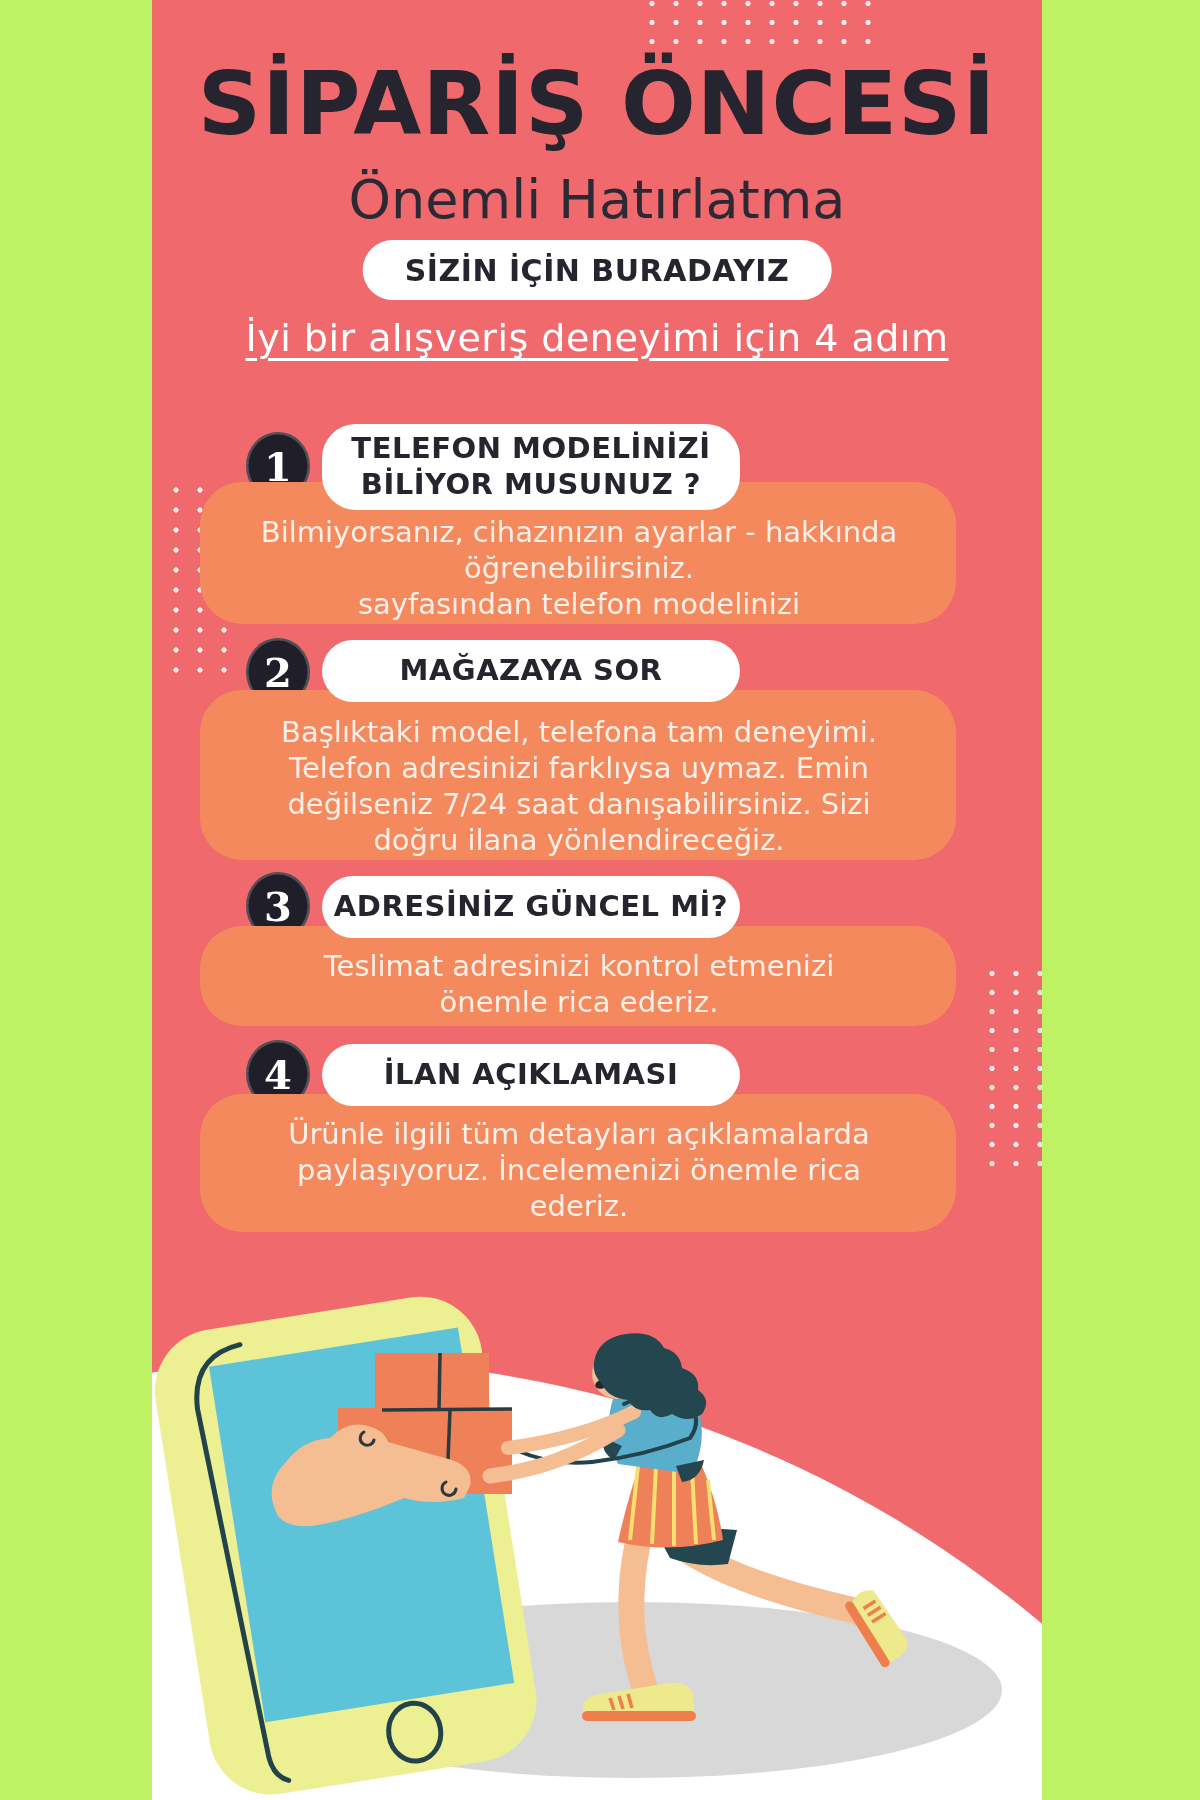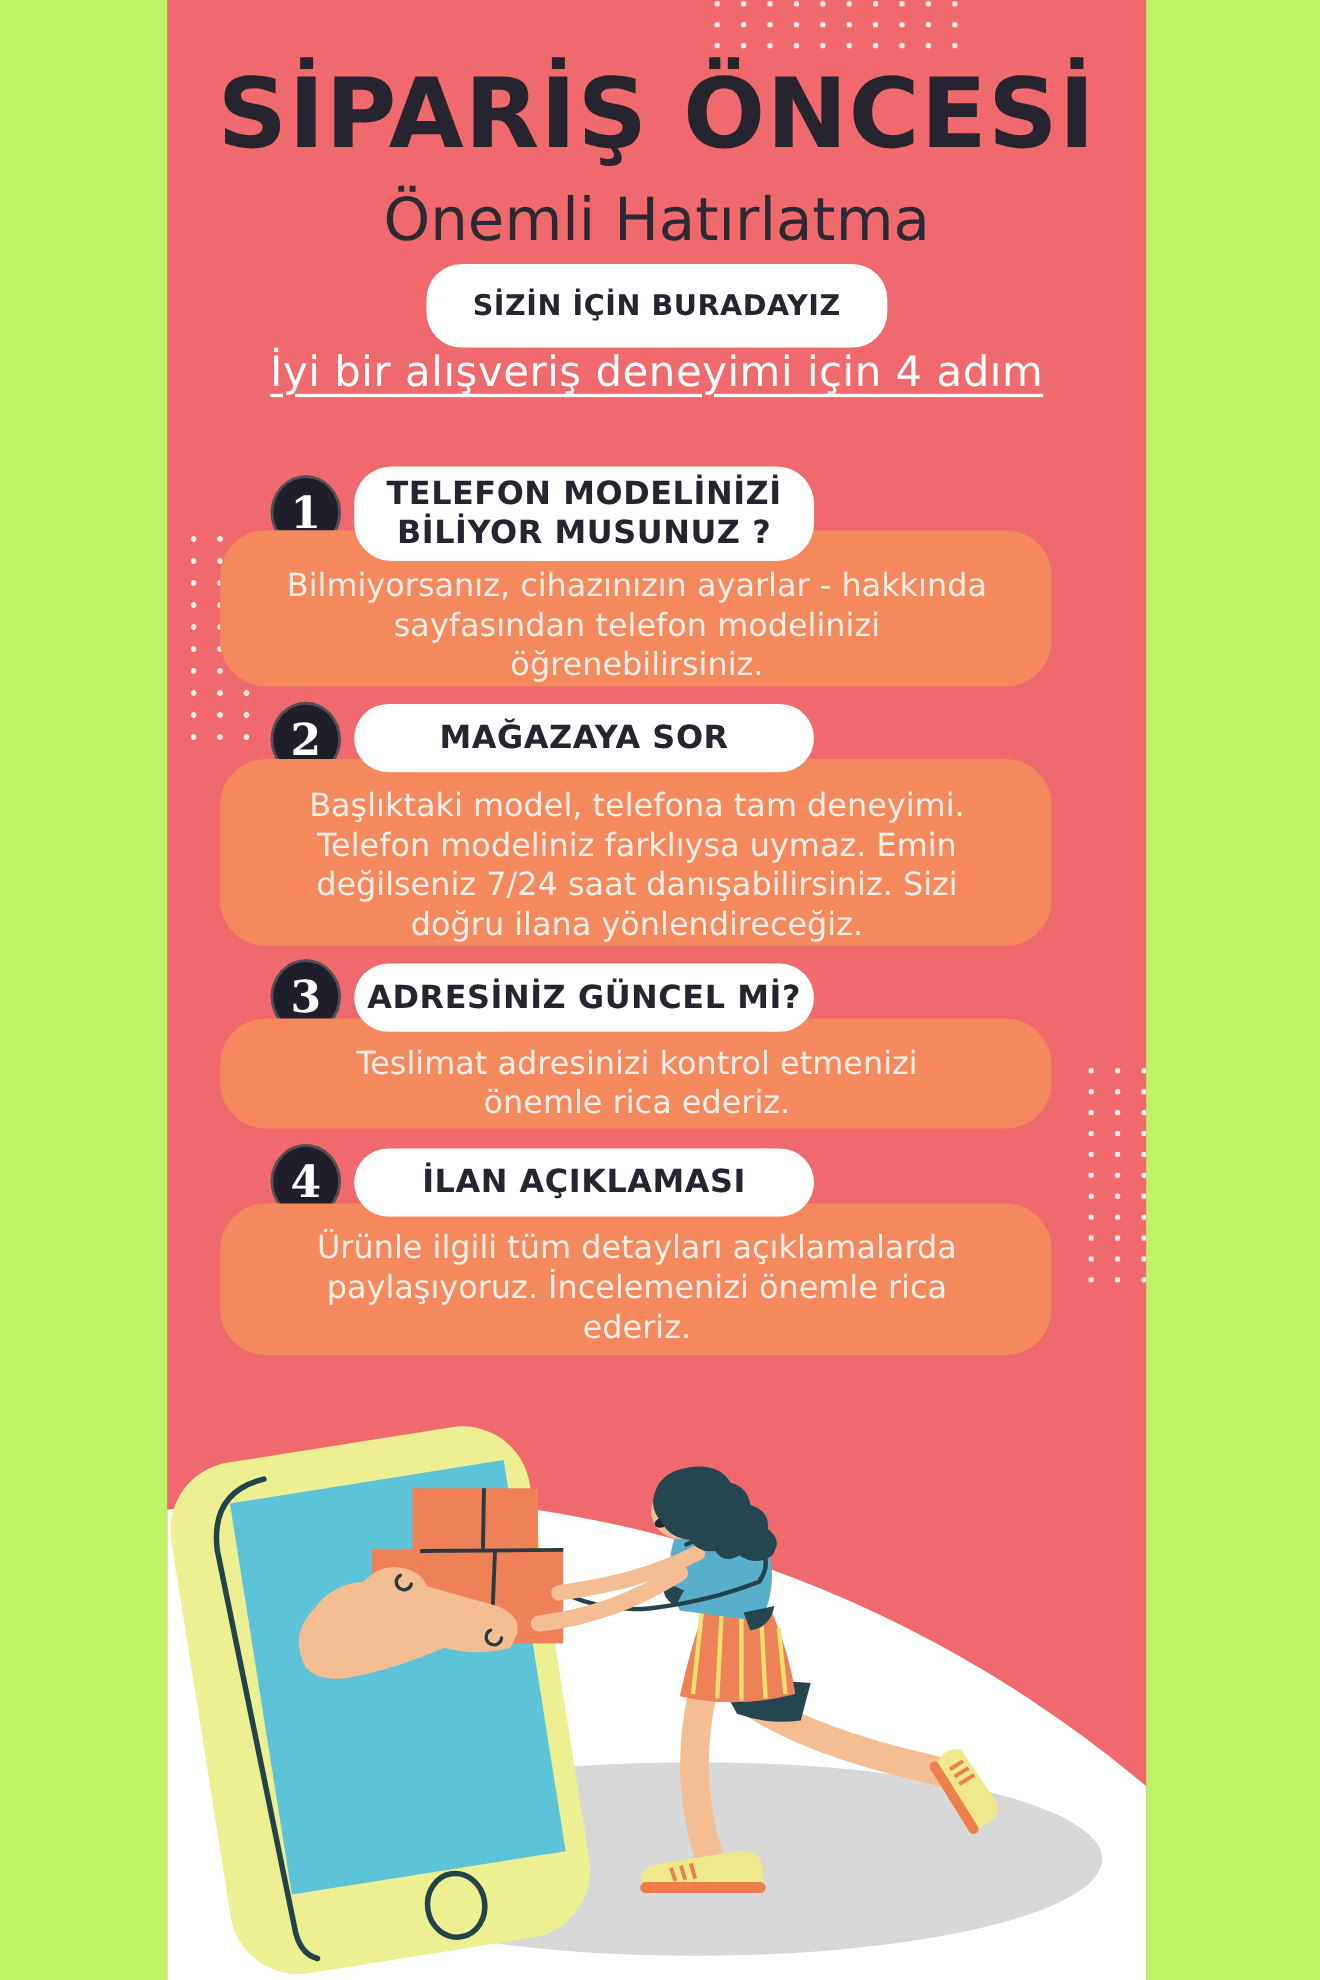--- a/index.html
+++ b/index.html
@@ -23,22 +23,22 @@
   .title{
     position:absolute;top:52px;left:0;width:100%;text-align:center;
     font-size:88px;font-weight:800;color:#26242e;letter-spacing:1px;white-space:nowrap;
   }
   .subtitle{
     position:absolute;top:168px;left:0;width:100%;text-align:center;
     font-size:54px;font-weight:500;color:#2b2933;
   }
   .badge{
     position:absolute;top:240px;left:50%;transform:translateX(-50%);
-    background:#ffffff;border-radius:32px;height:76px;display:flex;align-items:center;
-    padding:0 42px;font-size:26px;font-weight:800;color:#26242e;letter-spacing:.5px;white-space:nowrap;
+    background:#ffffff;border-radius:32px;height:60px;display:flex;align-items:center;
+    padding:0 42px;font-size:30px;font-weight:800;color:#26242e;letter-spacing:.5px;white-space:nowrap;
   }
   .tagline{
     position:absolute;top:316px;left:0;width:100%;text-align:center;
     font-size:38px;font-weight:500;color:#ffffff;
     text-decoration:underline;text-underline-offset:7px;text-decoration-thickness:3px;
     letter-spacing:.5px;white-space:nowrap;
   }
 
   .num{
     position:absolute;left:94px;width:64px;height:68px;background:#201e28;border-radius:50%;
@@ -80,31 +80,31 @@
     <div class="badge">SİZİN İÇİN BURADAYIZ</div>
     <div class="tagline">İyi bir alışveriş deneyimi için 4 adım</div>
 
     <div class="num s1-num">1</div>
     <div class="pill s1-pill">
         <div>TELEFON MODELİNİZİ</div>
         <div>BİLİYOR MUSUNUZ ?</div>
       </div>
     <div class="obox s1-box">
         <div>Bilmiyorsanız, cihazınızın ayarlar - hakkında</div>
+        <div>öğrenebilirsiniz.</div>
         <div>sayfasından telefon modelinizi</div>
-        <div>öğrenebilirsiniz.</div>
       </div>
 
     <div class="num s2-num">2</div>
     <div class="pill s2-pill">
         <div>MAĞAZAYA SOR</div>
       </div>
     <div class="obox s2-box">
         <div>Başlıktaki model, telefona tam deneyimi.</div>
-        <div>Telefon modeliniz farklıysa uymaz. Emin</div>
+        <div>Telefon adresinizi farklıysa uymaz. Emin</div>
         <div>değilseniz 7/24 saat danışabilirsiniz. Sizi</div>
         <div>doğru ilana yönlendireceğiz.</div>
       </div>
 
     <div class="num s3-num">3</div>
     <div class="pill s3-pill">
         <div>ADRESİNİZ GÜNCEL Mİ?</div>
       </div>
     <div class="obox s3-box">
         <div>Teslimat adresinizi kontrol etmenizi</div>

